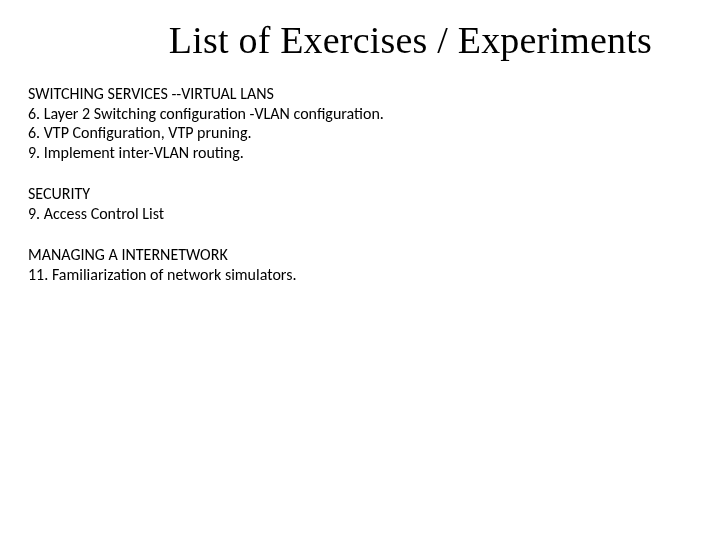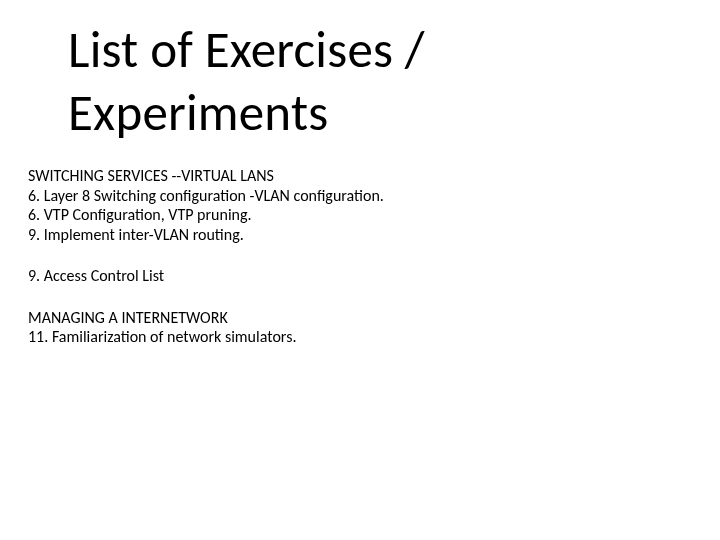--- a/index.html
+++ b/index.html
@@ -11,27 +11,28 @@
     font-family: Calibri, "Segoe UI", Arial, sans-serif;
     color: #000000;
   }
   .slide {
     width: 720px;
     height: 540px;
     box-sizing: border-box;
     padding: 18px 28px 0 28px;
   }
   .title {
-    font-size: 51px;
+    font-size: 38px;
     font-weight: 400;
-    text-align: left;
+    text-align: right;
     margin: 0 0 22px 0;
     letter-spacing: 0.2px;
     padding-left: 40px;
     padding-right: 40px;
+    font-family: Liberation Serif, serif;
   }
   .body {
     font-size: 16px;
     line-height: 1.22;
   }
   .section-heading {
     margin: 0;
   }
   .line {
     margin: 0;
@@ -46,26 +47,27 @@
 </style>
 </head>
 <body>
 
 <div class="slide">
   <h1 class="title">List of Exercises / Experiments</h1>
 
   <div class="body">
 
     <p class="section-heading">SWITCHING SERVICES --VIRTUAL LANS</p>
-    <p class="line">6. Layer 8 Switching configuration -VLAN configuration.</p>
+    <p class="line">6. Layer 2 Switching configuration -VLAN configuration.</p>
     <p class="line">6. VTP Configuration, VTP pruning.</p>
     <p class="line">9. Implement inter-VLAN routing.</p>
 
     <div class="gap"></div>
 
+    <p class="section-heading">SECURITY</p>
     <p class="line">9. Access Control List</p>
 
     <div class="gap"></div>
 
     <p class="section-heading">MANAGING A INTERNETWORK</p>
     <p class="line">11. Familiarization of network simulators.</p>
 
   </div>
 </div>
 

